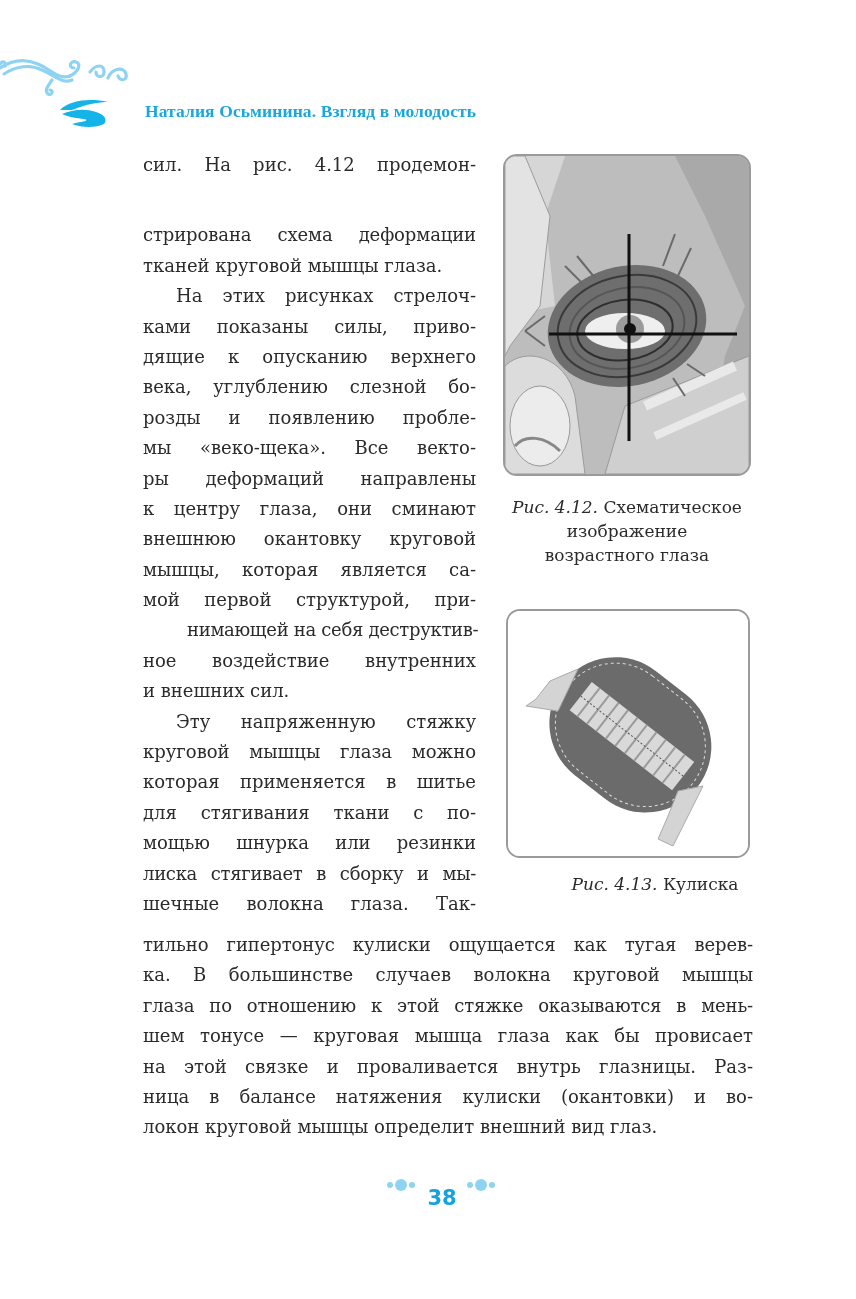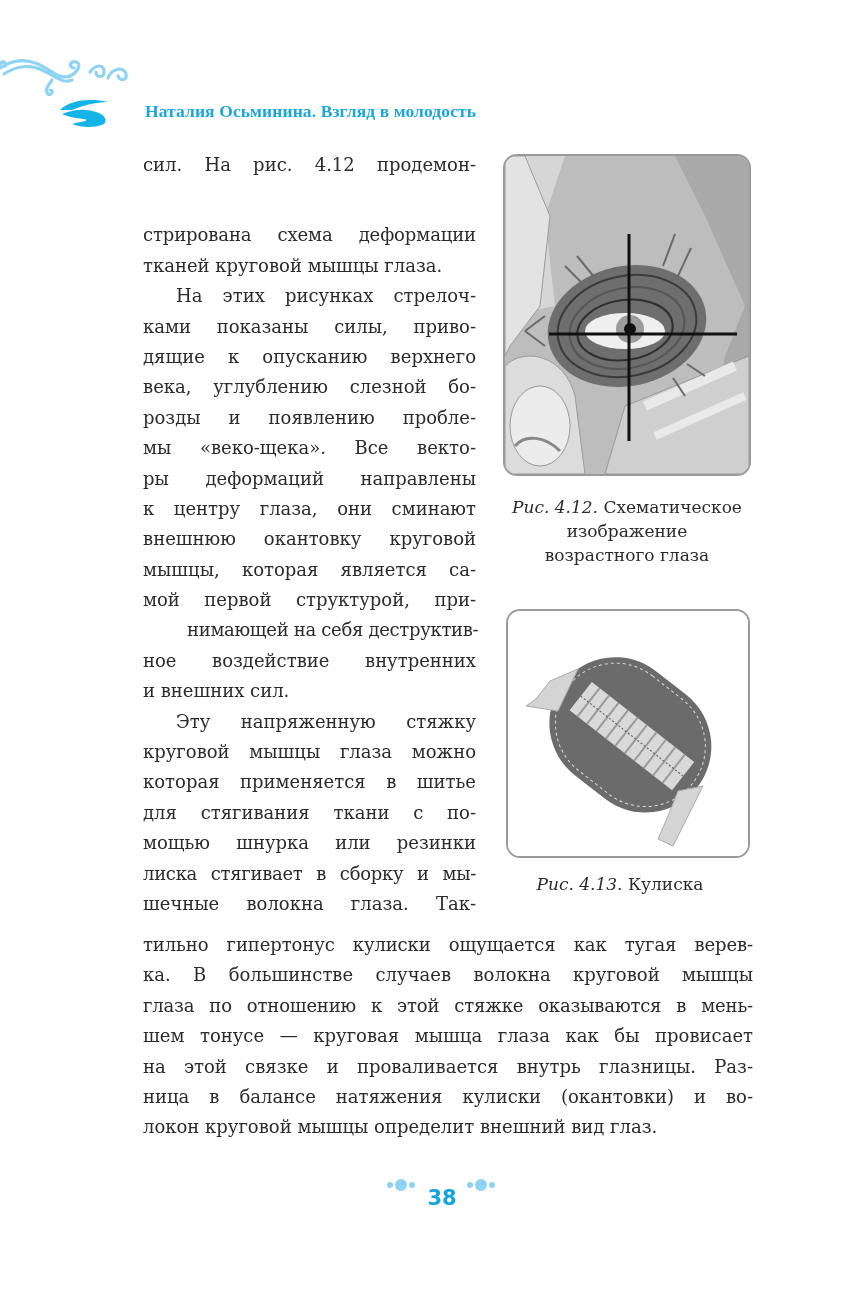--- a/index.html
+++ b/index.html
@@ -19,21 +19,21 @@
   .full-text { position: absolute; left: 143px; top: 930px; width: 610px; }
   .full-text .line { font-size: 18px; }
 
   .fig { position: absolute; border: 2px solid #9a9a9a; border-radius: 14px; overflow: hidden; background: #fff; }
   .fig1 { left: 503px; top: 154px; width: 244px; height: 318px; background: #c9c9c9; }
   .fig2 { left: 506px; top: 609px; width: 240px; height: 245px; }
 
   .caption { position: absolute; font-size: 17px; line-height: 24px; text-align: center; color: #2b2b2b; }
   .caption i { font-style: italic; }
   .cap1 { left: 496px; top: 495px; width: 262px; }
-  .cap2 { left: 489px; top: 872px; width: 262px; }
+  .cap2 { left: 524px; top: 872px; width: 262px; }
 
   .folio { position: absolute; left: 380px; top: 1170px; width: 120px; height: 30px; }
   .folio .num { position: absolute; left: 47px; top: 16px; width: 30px; text-align: center;
                 font-family: "DejaVu Sans", sans-serif; font-weight: bold; font-size: 21px; color: #14a4dd; }
 </style>
 </head>
 <body>
 
 <svg class="ornament" viewBox="0 0 140 90">
   <g fill="none" stroke="#8fd3f3" stroke-width="3.2" stroke-linecap="round">

